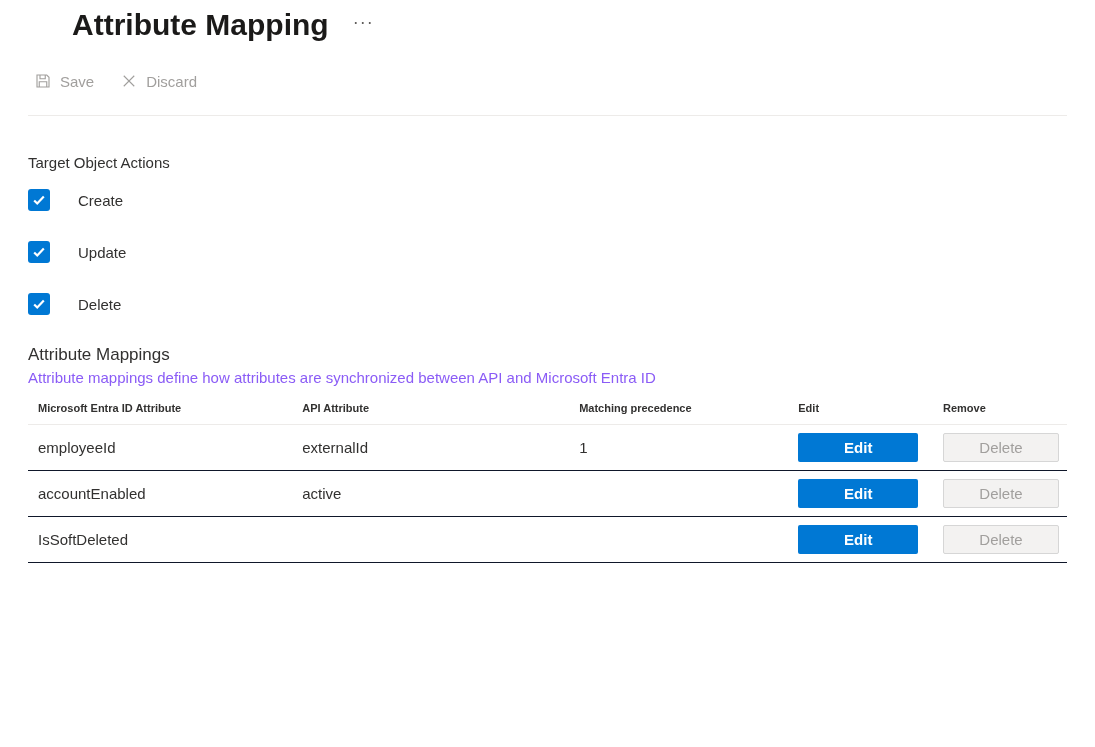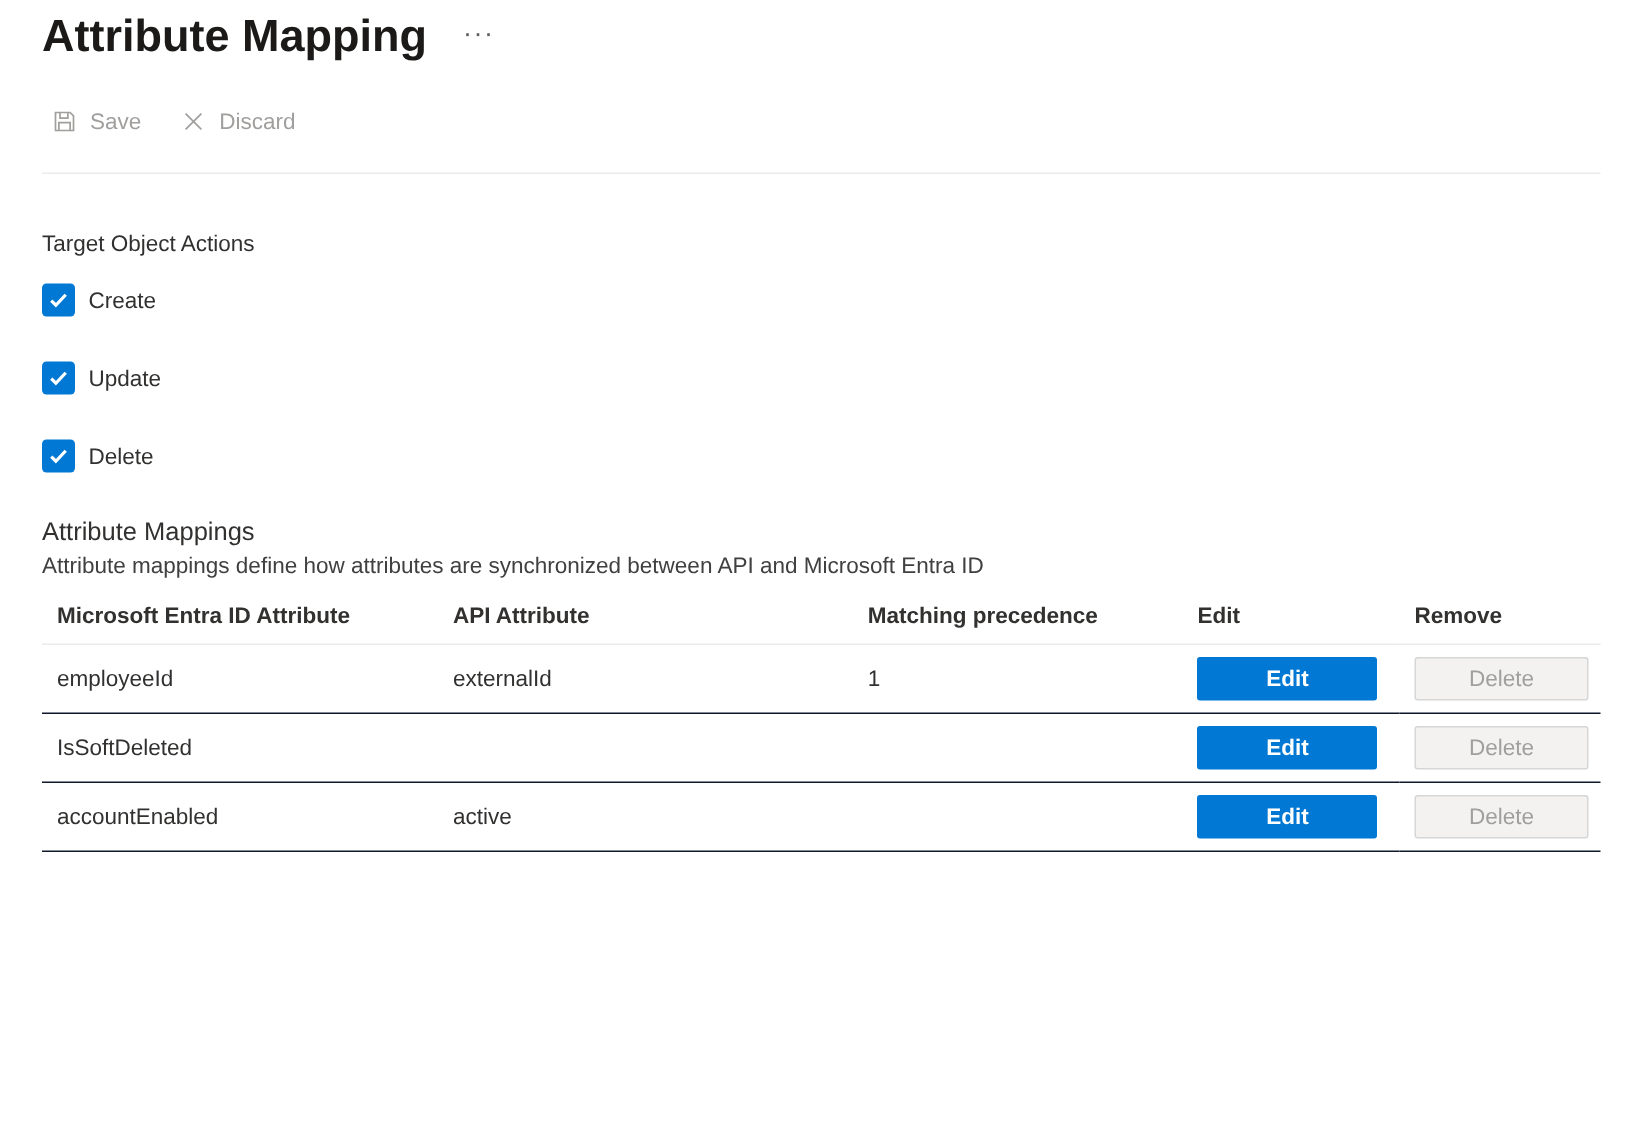--- a/index.html
+++ b/index.html
@@ -13,20 +13,21 @@
     }
     .container {
       padding: 8px 28px 20px 28px;
       width: 1095px;
     }
     .header {
       display: flex;
       align-items: flex-start;
       gap: 24px;
       margin-bottom: 26px;
+      margin-left: 44px;
     }
     .page-title {
       font-size: 30px;
       font-weight: 600;
       color: #1b1a19;
       margin: 0;
     }
     .more-icon {
       font-size: 18px;
       color: #605e5c;
@@ -75,21 +76,21 @@
       font-family: inherit;
       border-radius: 2px;
     }
     .section-gap { height: 24px; }
     .checkbox-list {
       margin-top: 18px;
     }
     .checkbox-row {
       display: flex;
       align-items: center;
-      gap: 9px;
+      gap: 28px;
       margin-bottom: 30px;
     }
     .checkbox {
       width: 22px;
       height: 22px;
       background: #0078d4;
       border-radius: 3px;
       display: flex;
       align-items: center;
       justify-content: center;
@@ -108,32 +109,32 @@
       color: #323130;
     }
     .section-title {
       font-size: 17px;
       color: #323130;
       margin-top: 28px;
       margin-bottom: 4px;
     }
     .section-desc {
       font-size: 15px;
-      color: #404040;
+      color: #8b5cf6;
       margin-bottom: 6px;
     }
     .table {
       width: 100%;
       border-collapse: collapse;
       margin-top: 4px;
     }
     .table th {
       text-align: left;
       font-weight: 600;
-      font-size: 15px;
+      font-size: 11px;
       padding: 10px 8px 10px 10px;
       border-bottom: 1px solid #edebe9;
       color: #323130;
     }
     .table td {
       padding: 8px 8px 8px 10px;
       border-bottom: 1px solid #0f172a;
       font-size: 15px;
       color: #323130;
       vertical-align: middle;
@@ -244,29 +245,29 @@
     </thead>
     <tbody>
       <tr>
         <td>employeeId</td>
         <td>externalId</td>
         <td>1</td>
         <td><button class="btn-primary">Edit</button></td>
         <td><button class="btn-secondary">Delete</button></td>
       </tr>
       <tr>
+        <td>accountEnabled</td>
+        <td>active</td>
+        <td></td>
+        <td><button class="btn-primary">Edit</button></td>
+        <td><button class="btn-secondary">Delete</button></td>
+      </tr>
+      <tr>
         <td>IsSoftDeleted</td>
         <td></td>
         <td></td>
         <td><button class="btn-primary">Edit</button></td>
         <td><button class="btn-secondary">Delete</button></td>
       </tr>
-      <tr>
-        <td>accountEnabled</td>
-        <td>active</td>
-        <td></td>
-        <td><button class="btn-primary">Edit</button></td>
-        <td><button class="btn-secondary">Delete</button></td>
-      </tr>
     </tbody>
   </table>
 
 </div>
 
 </body></html>

